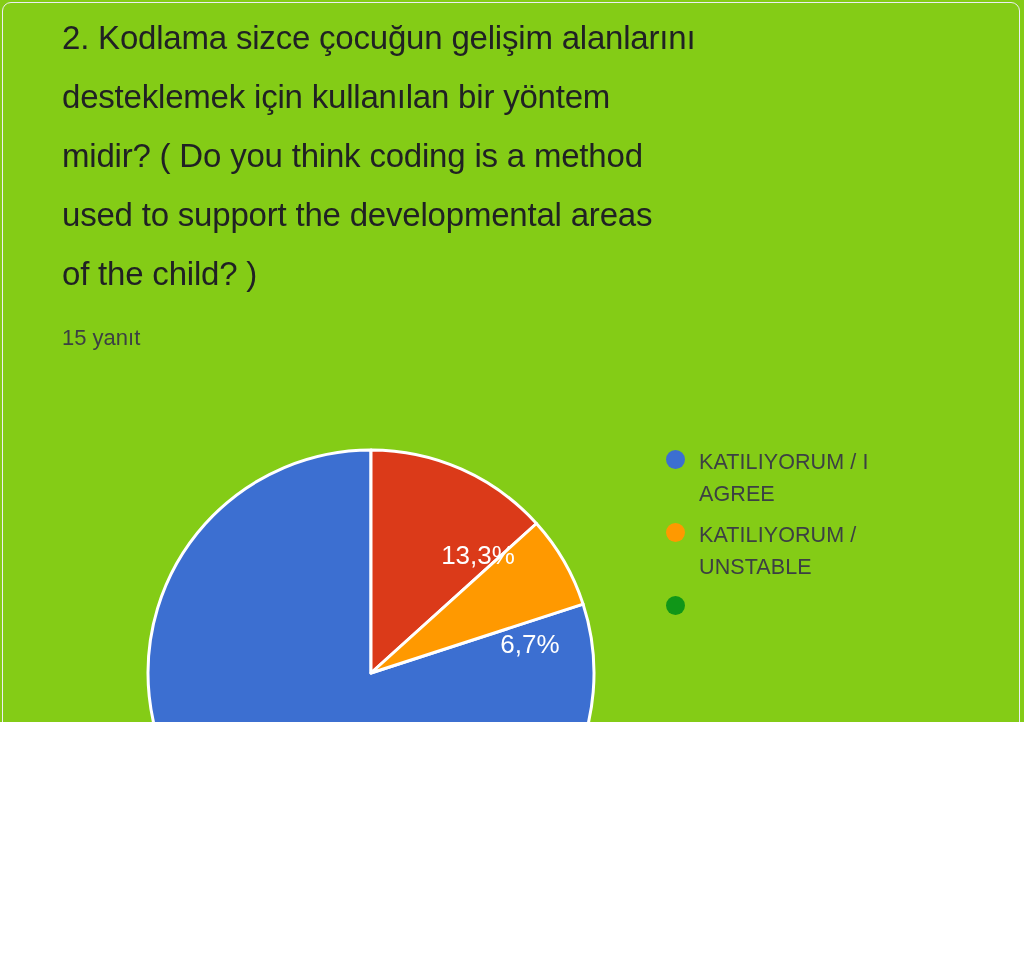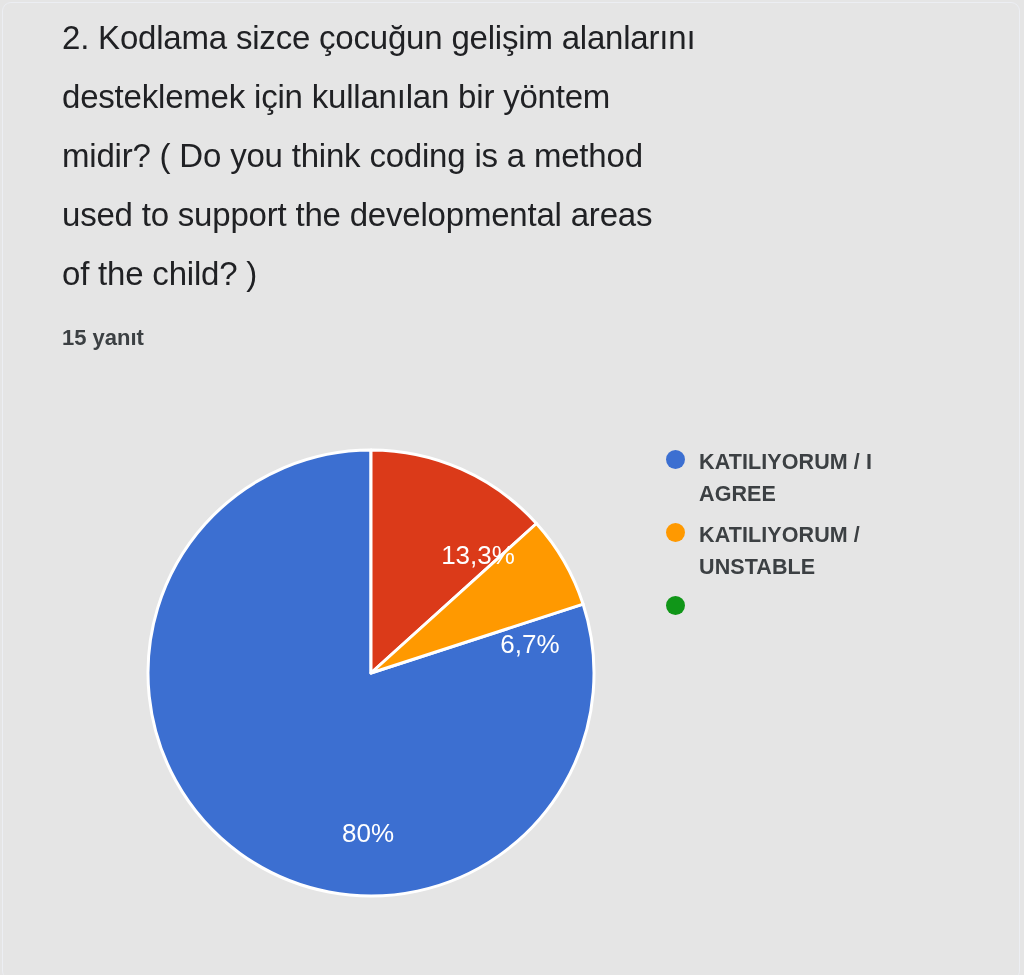--- a/index.html
+++ b/index.html
@@ -9,22 +9,22 @@
     background: #ffffff;
   }
   body {
     font-family: "Liberation Sans", sans-serif;
     -webkit-font-smoothing: antialiased;
   }
 
   #page {
     position: relative;
     width: 1024px;
-    height: 975px;
-    background: #e5e5e5;
+    height: 722px;
+    background: #84cc16;
     overflow: hidden;
   }
 
   
   #card-edge {
     position: absolute;
     left: 2px;
     top: 2px;
     width: 1018px;
     height: 978px;
@@ -51,21 +51,21 @@
     margin: 0;
   }
 
   #response-count {
     position: absolute;
     left: 62px;
     top: 323px;
     font-size: 22px;
     line-height: 30px;
     color: #3c4043;
-    font-weight: 700;
+    font-weight: 400;
   }
 
   
   #chart-area {
     position: absolute;
     left: 0;
     top: 380px;
     width: 1024px;
     height: 560px;
   }
@@ -115,21 +115,21 @@
     margin-top: 4px;
     margin-right: 14px;
   }
 
   .legend-label {
     font-size: 21.5px;
     line-height: 32px;
     color: #3c4043;
     letter-spacing: 0.1px;
     white-space: pre-line;
-    font-weight: 700;
+    font-weight: 400;
   }
 </style>
 </head>
 <body>
 
 <div id="page">
 
   <div id="card-edge"></div>
 
   <div id="question-block">

